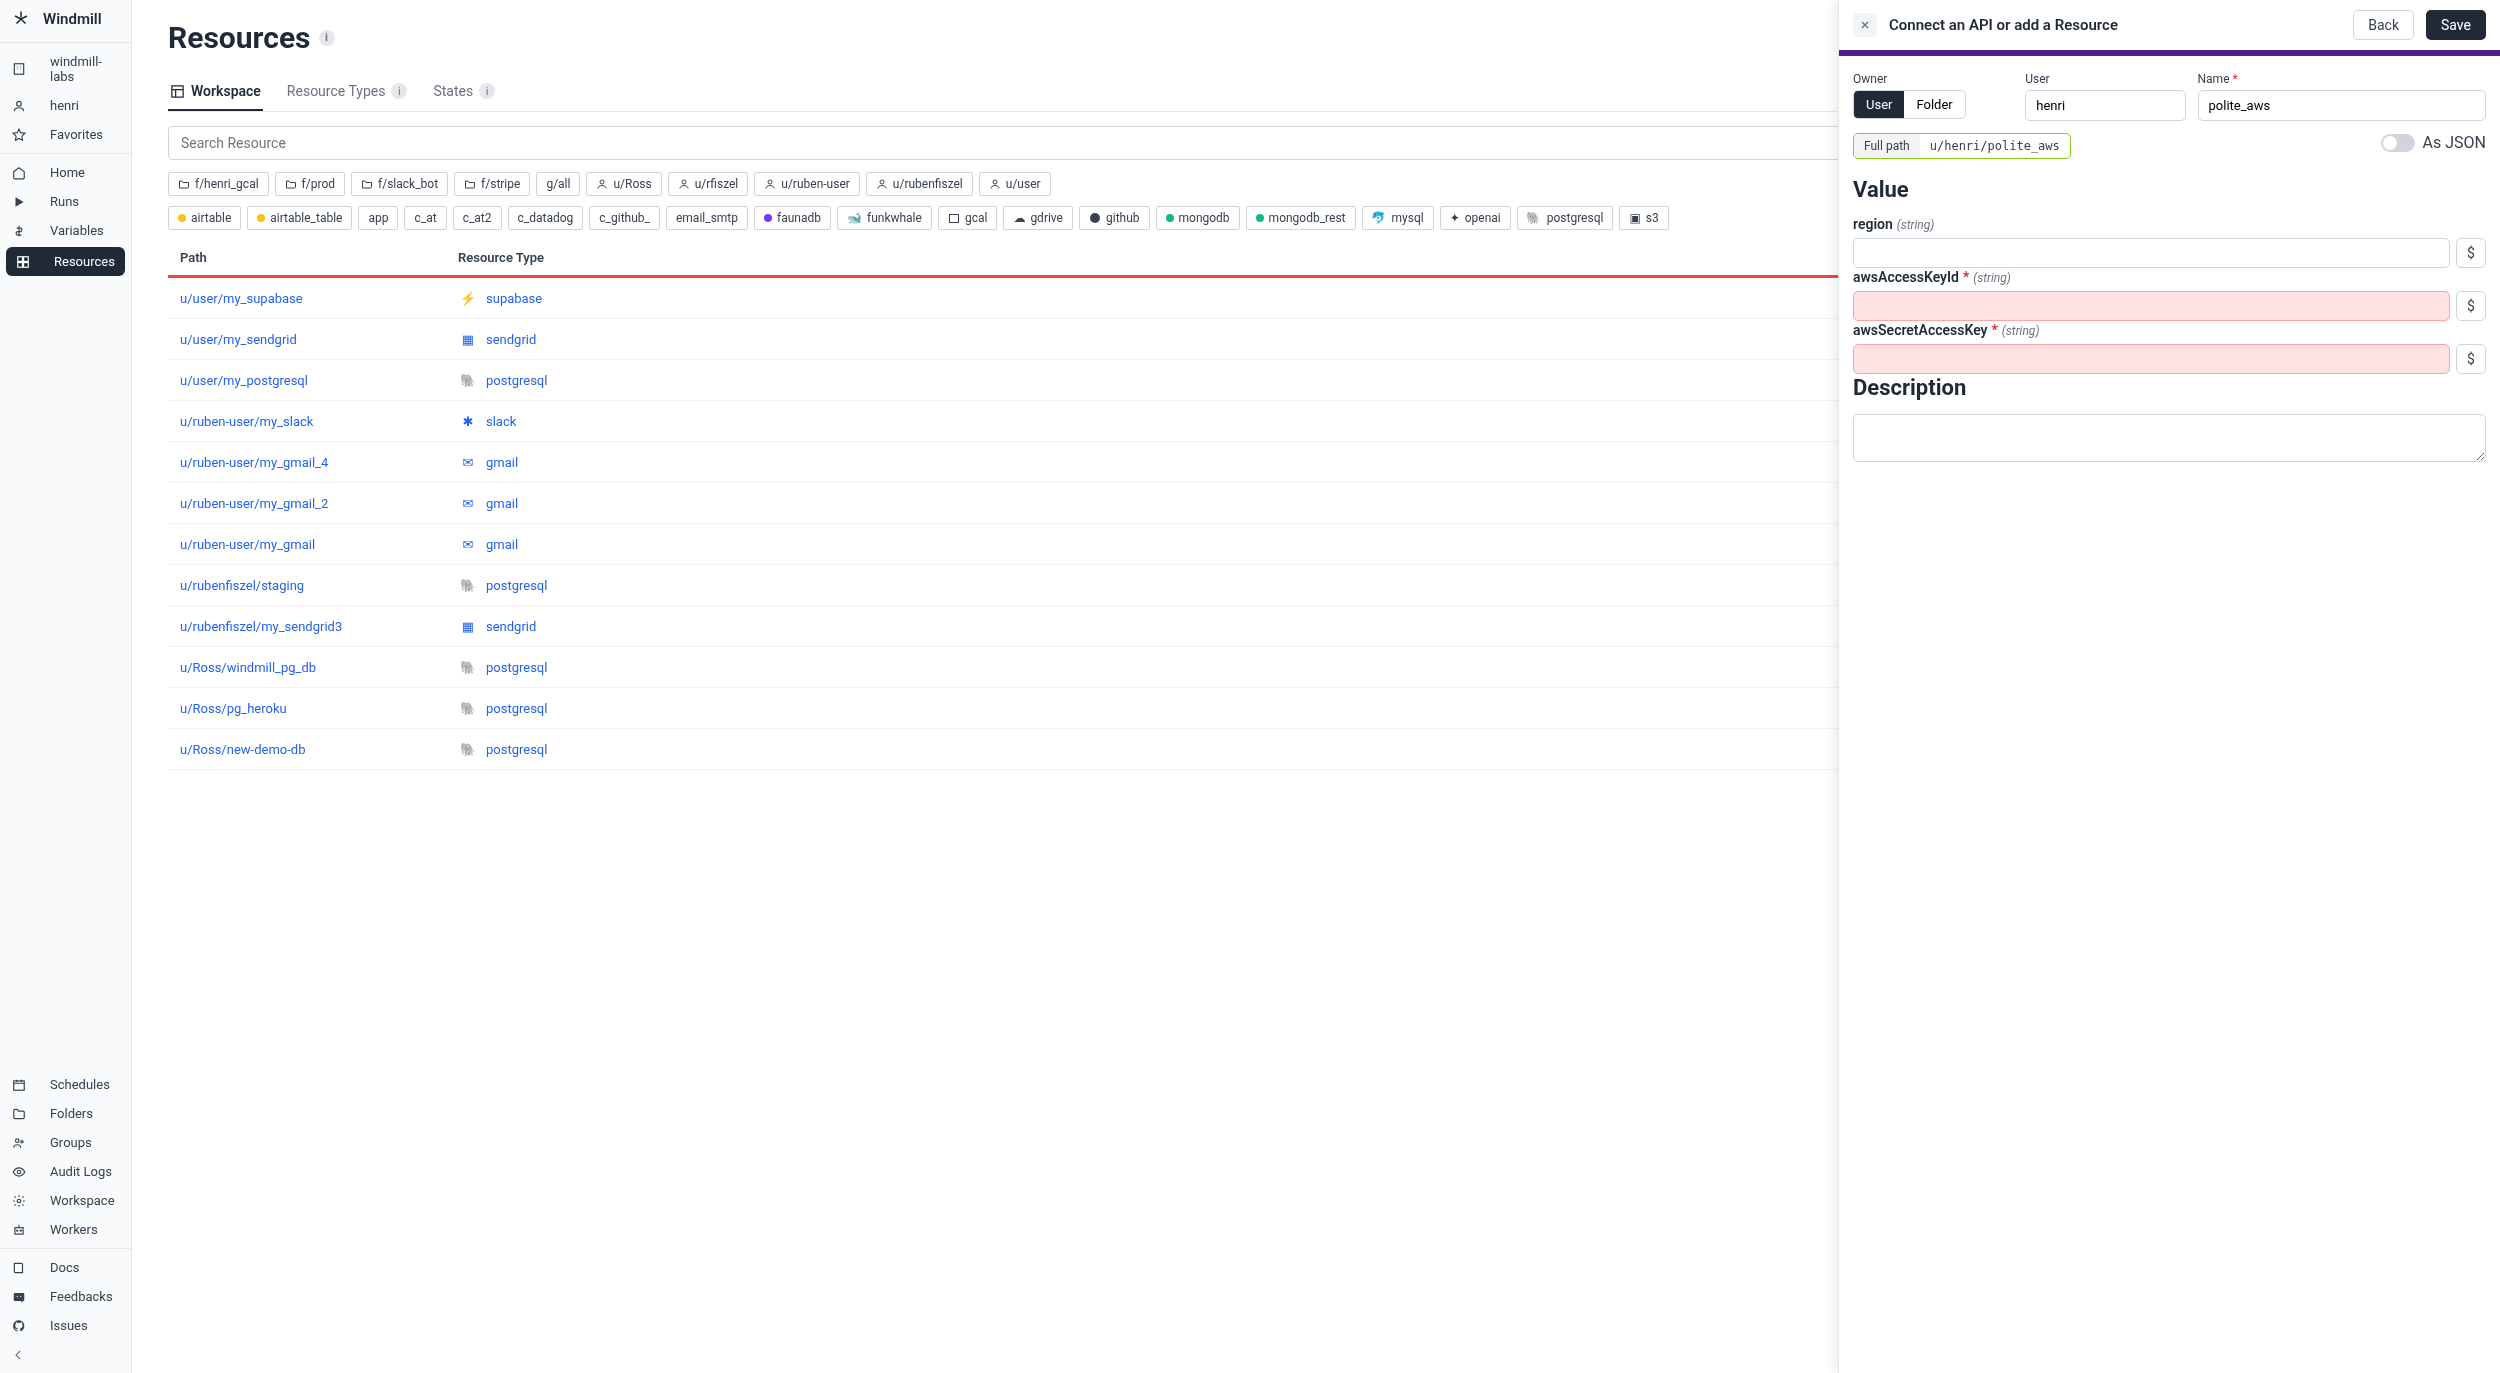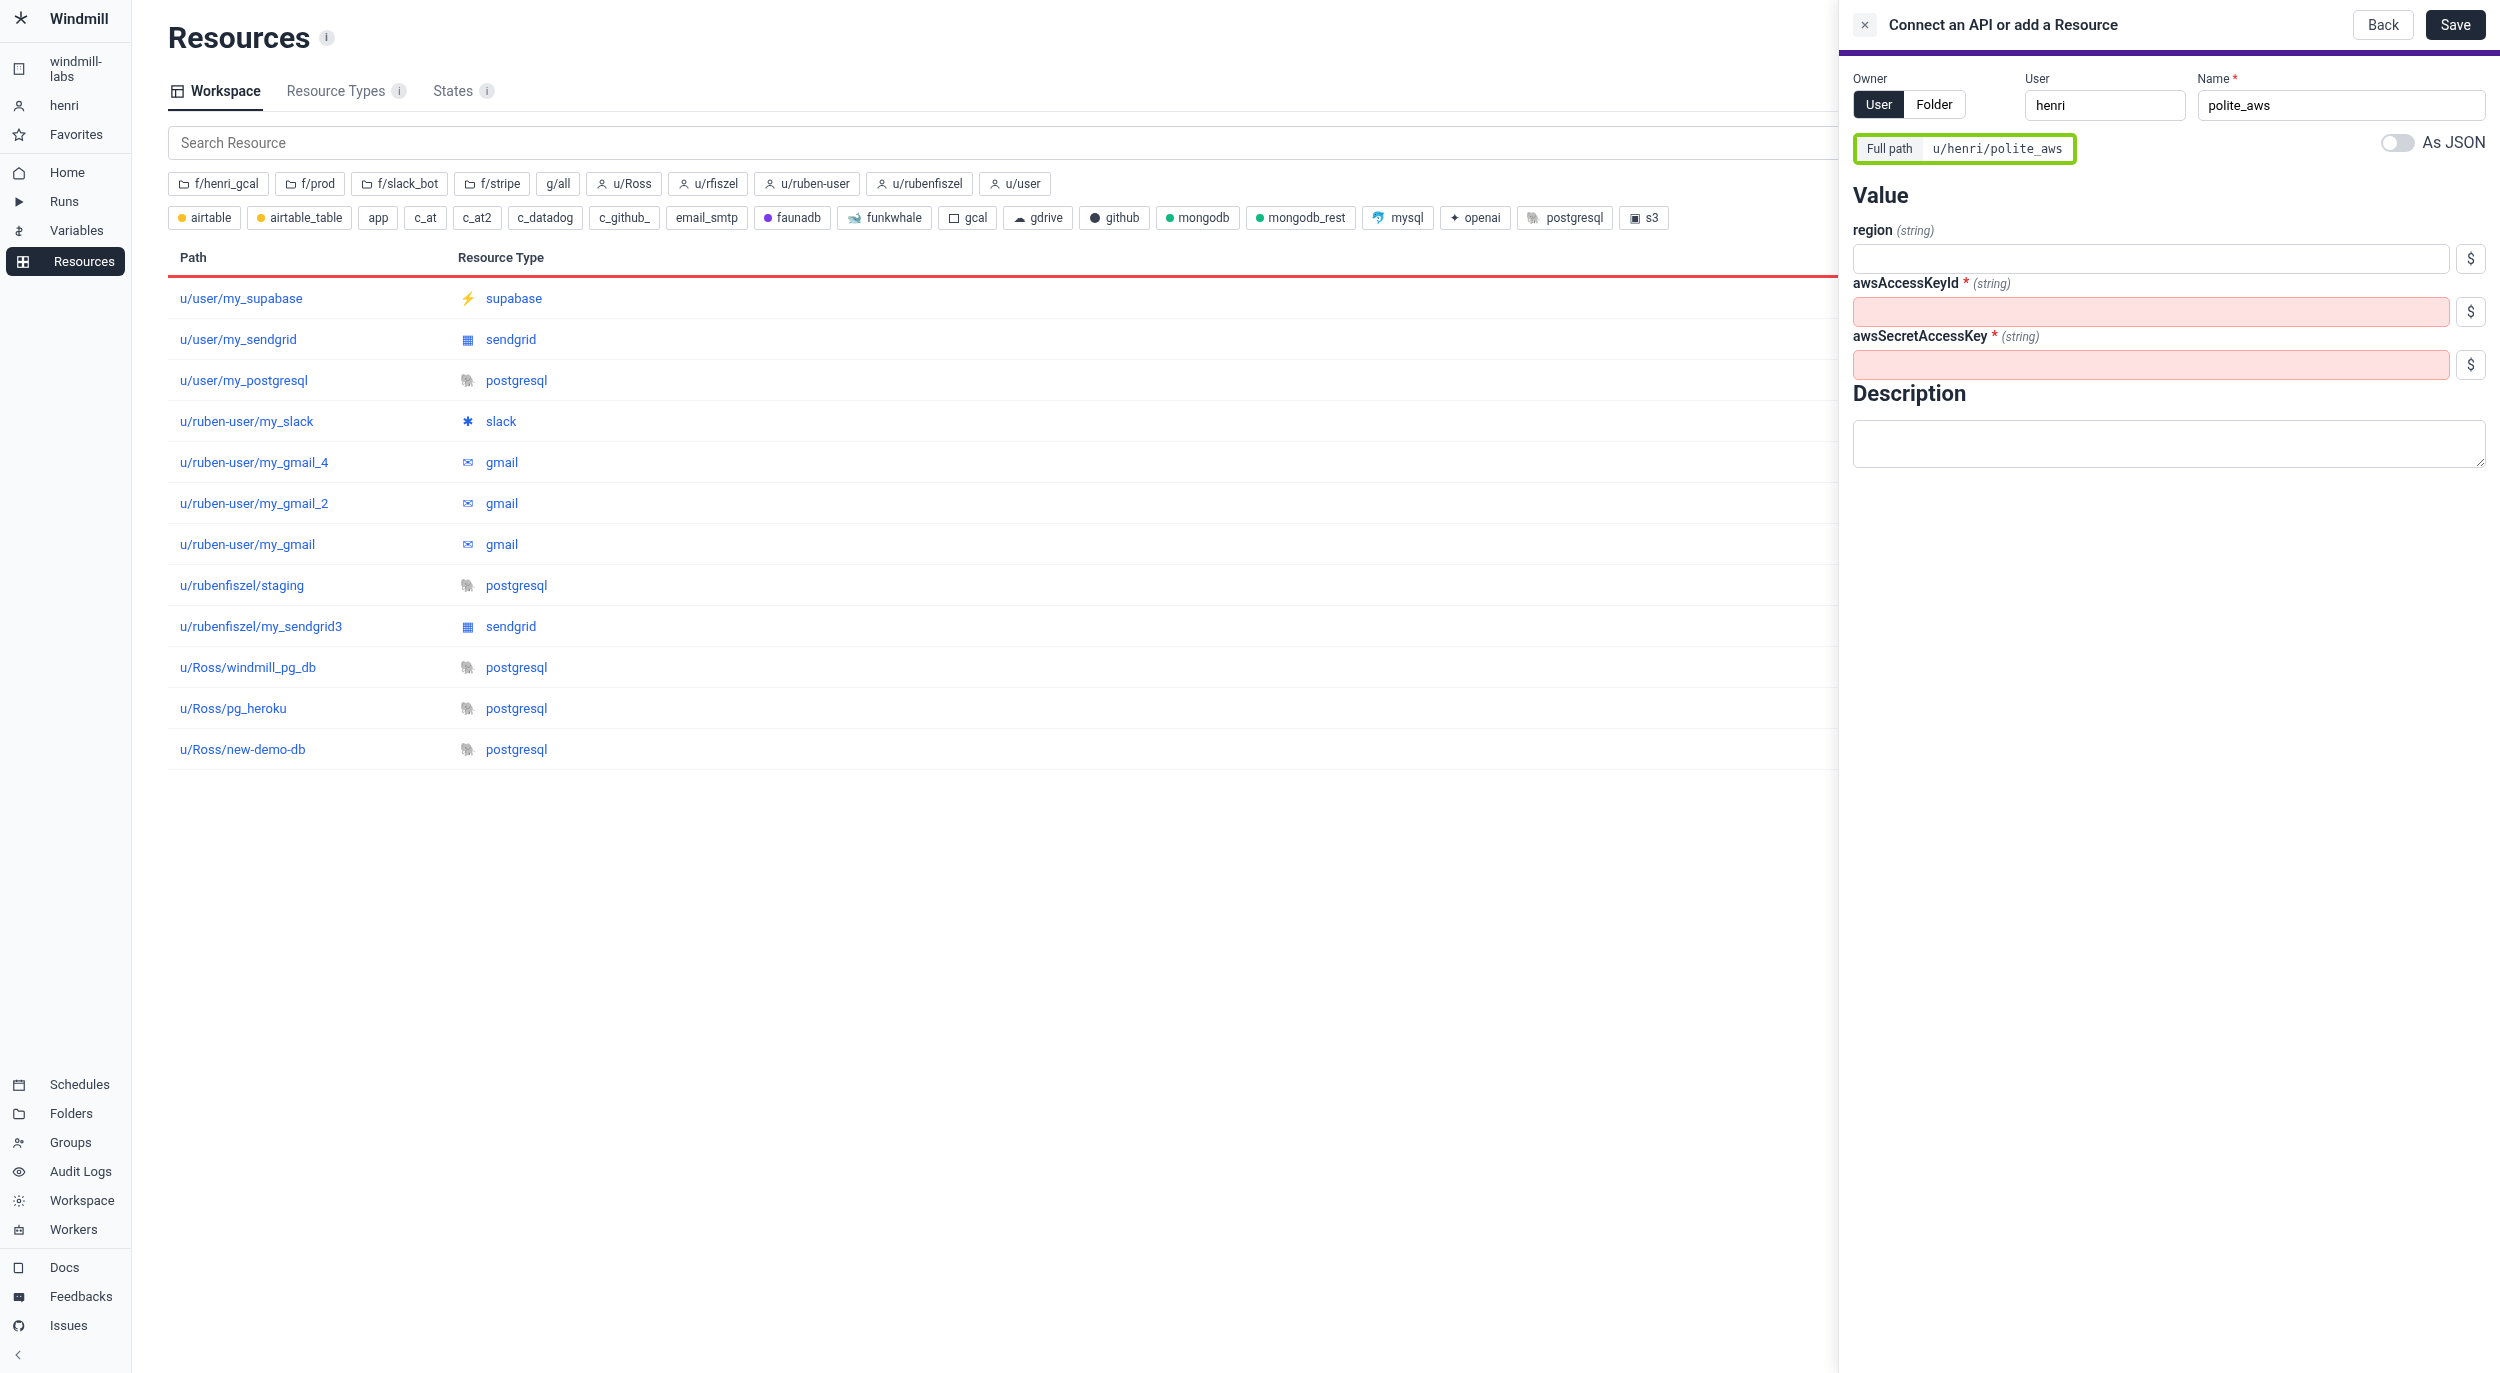--- a/index.html
+++ b/index.html
@@ -18,21 +18,21 @@
       width: 132px;
       background: #f9fafb;
       border-right: 1px solid #e5e7eb;
       display: flex;
       flex-direction: column;
       font-size: 13px;
     }
     .logo-row {
       display: flex;
       align-items: center;
-      gap: 20px;
+      gap: 13px;
       padding: 10px 12px;
       font-weight: 600;
       font-size: 15px;
       color: #1f2937;
     }
     .logo-row svg { width: 18px; height: 18px; }
     .side-item {
       display: flex;
       align-items: center;
       gap: 24px;
@@ -242,21 +242,21 @@
     .text-input {
       width: 100%;
       padding: 7px 10px;
       border: 1px solid #d1d5db;
       border-radius: 5px;
       font-size: 13px;
     }
     .fullpath-row {
       display: inline-flex;
       align-items: center;
-      border: 4px solid #84cc16;
+      border: 1px solid #84cc16;
       border-radius: 5px;
       font-size: 12px;
       overflow: hidden;
       margin-bottom: 18px;
     }
     .fullpath-row .label {
       background: #f3f4f6;
       padding: 5px 10px;
       color: #374151;
     }

